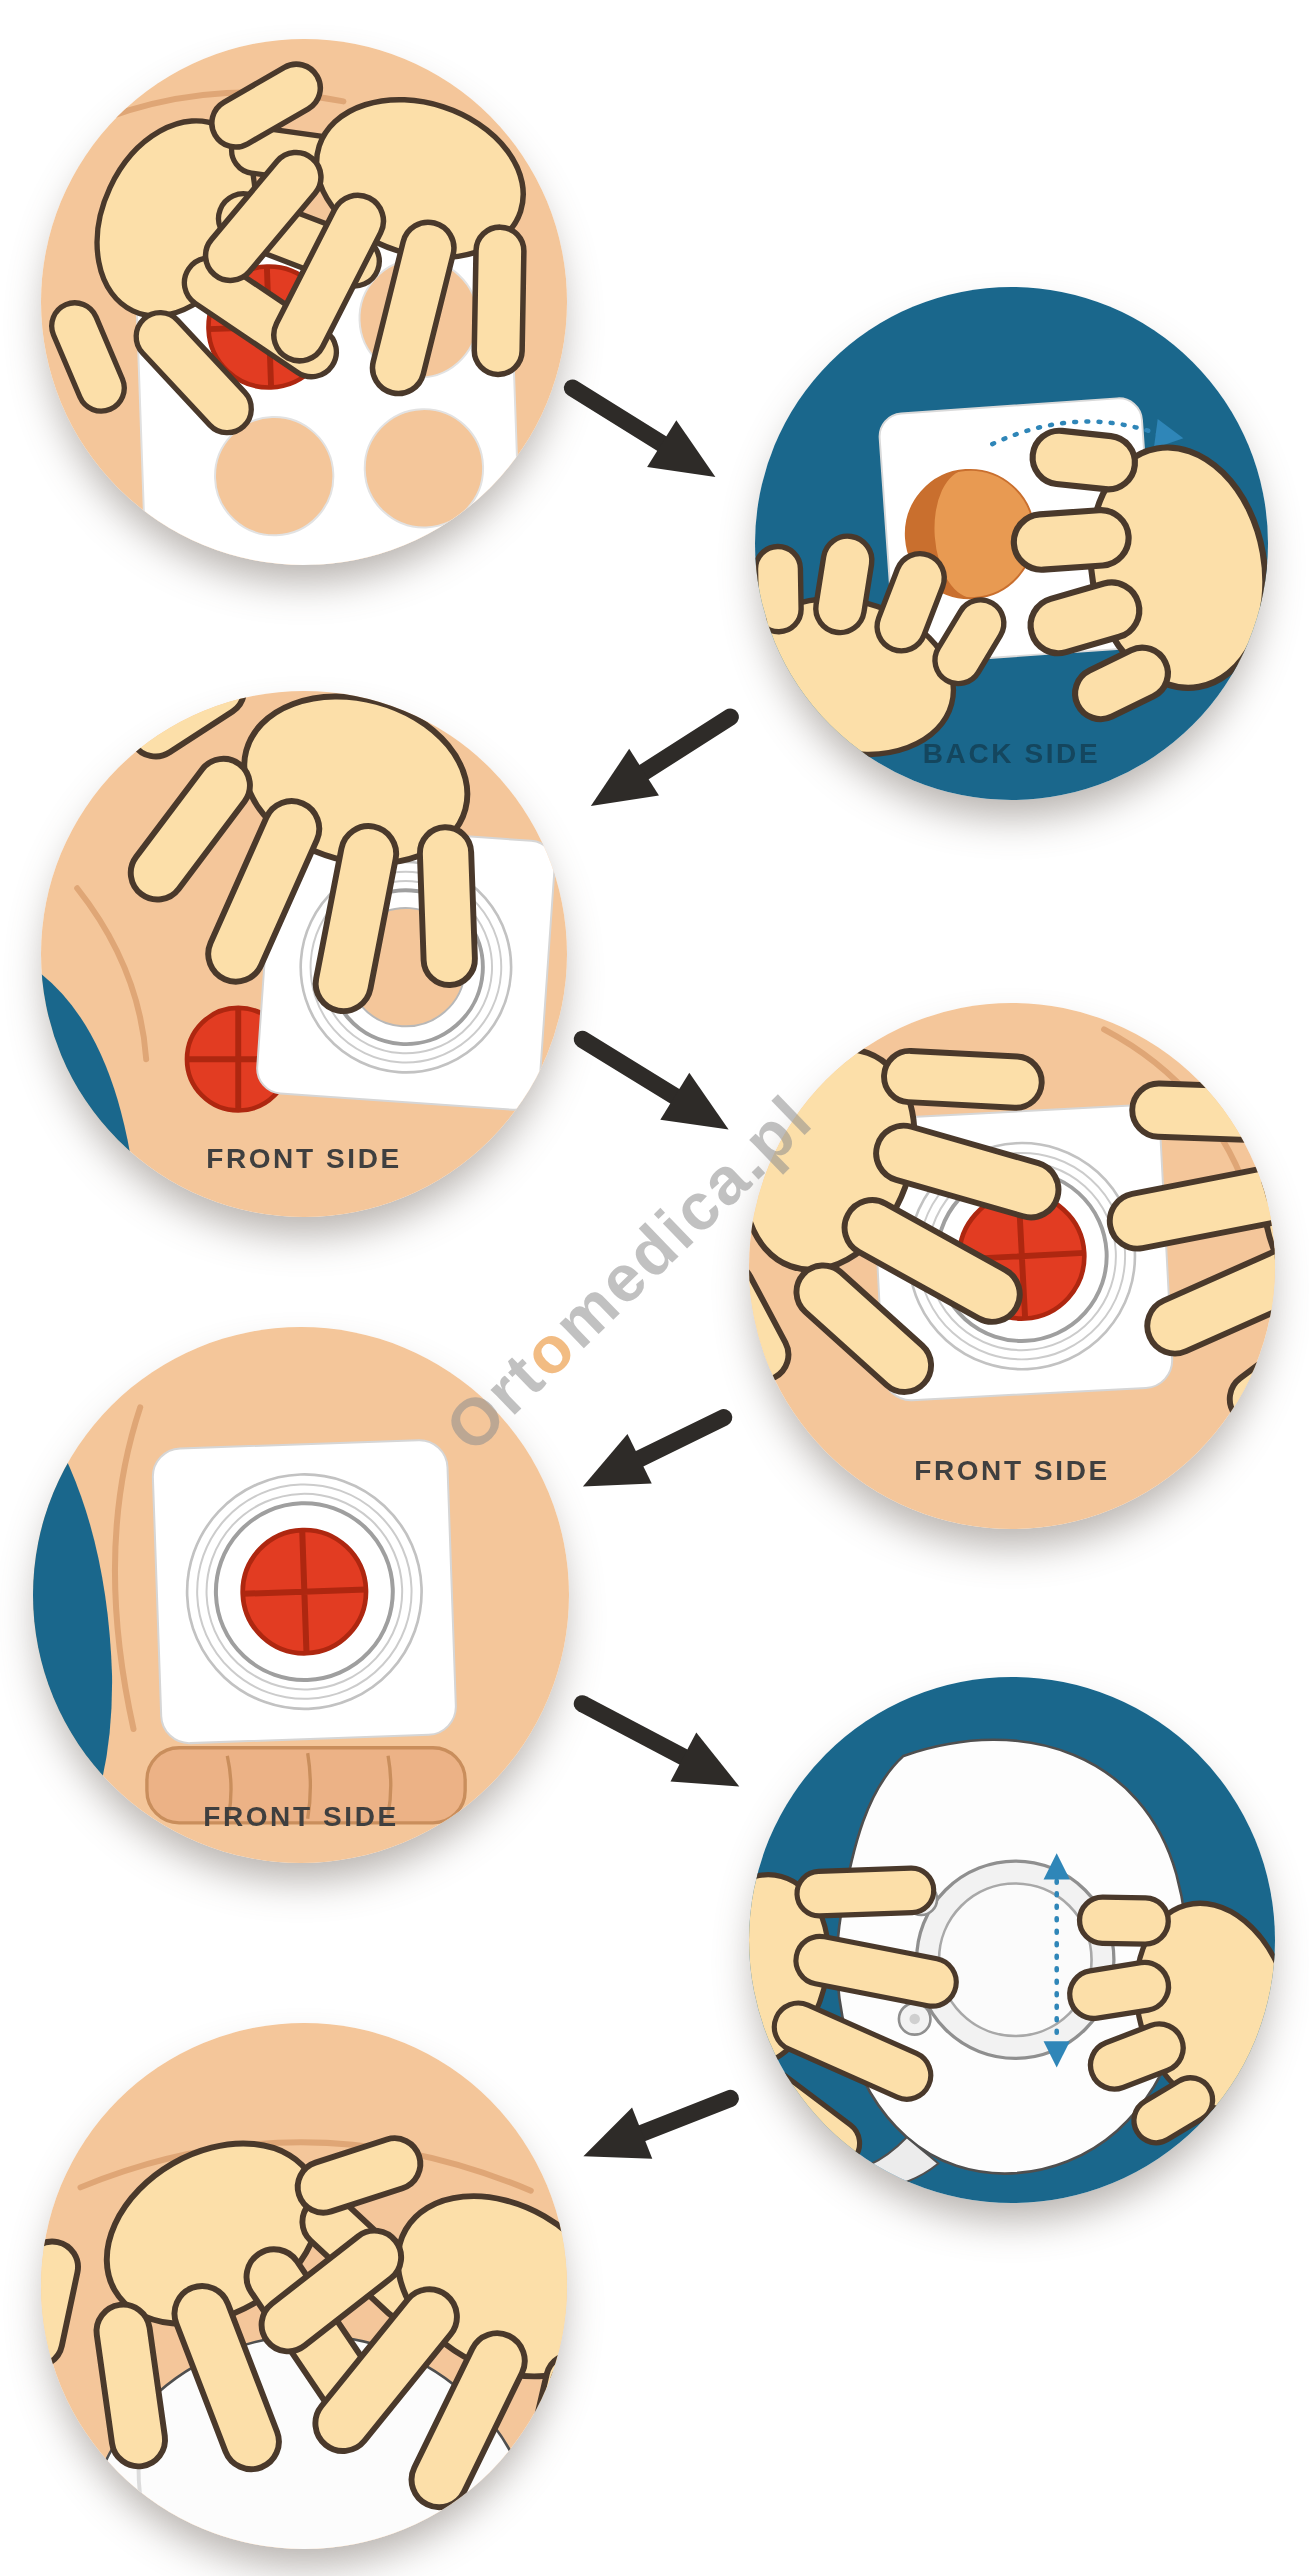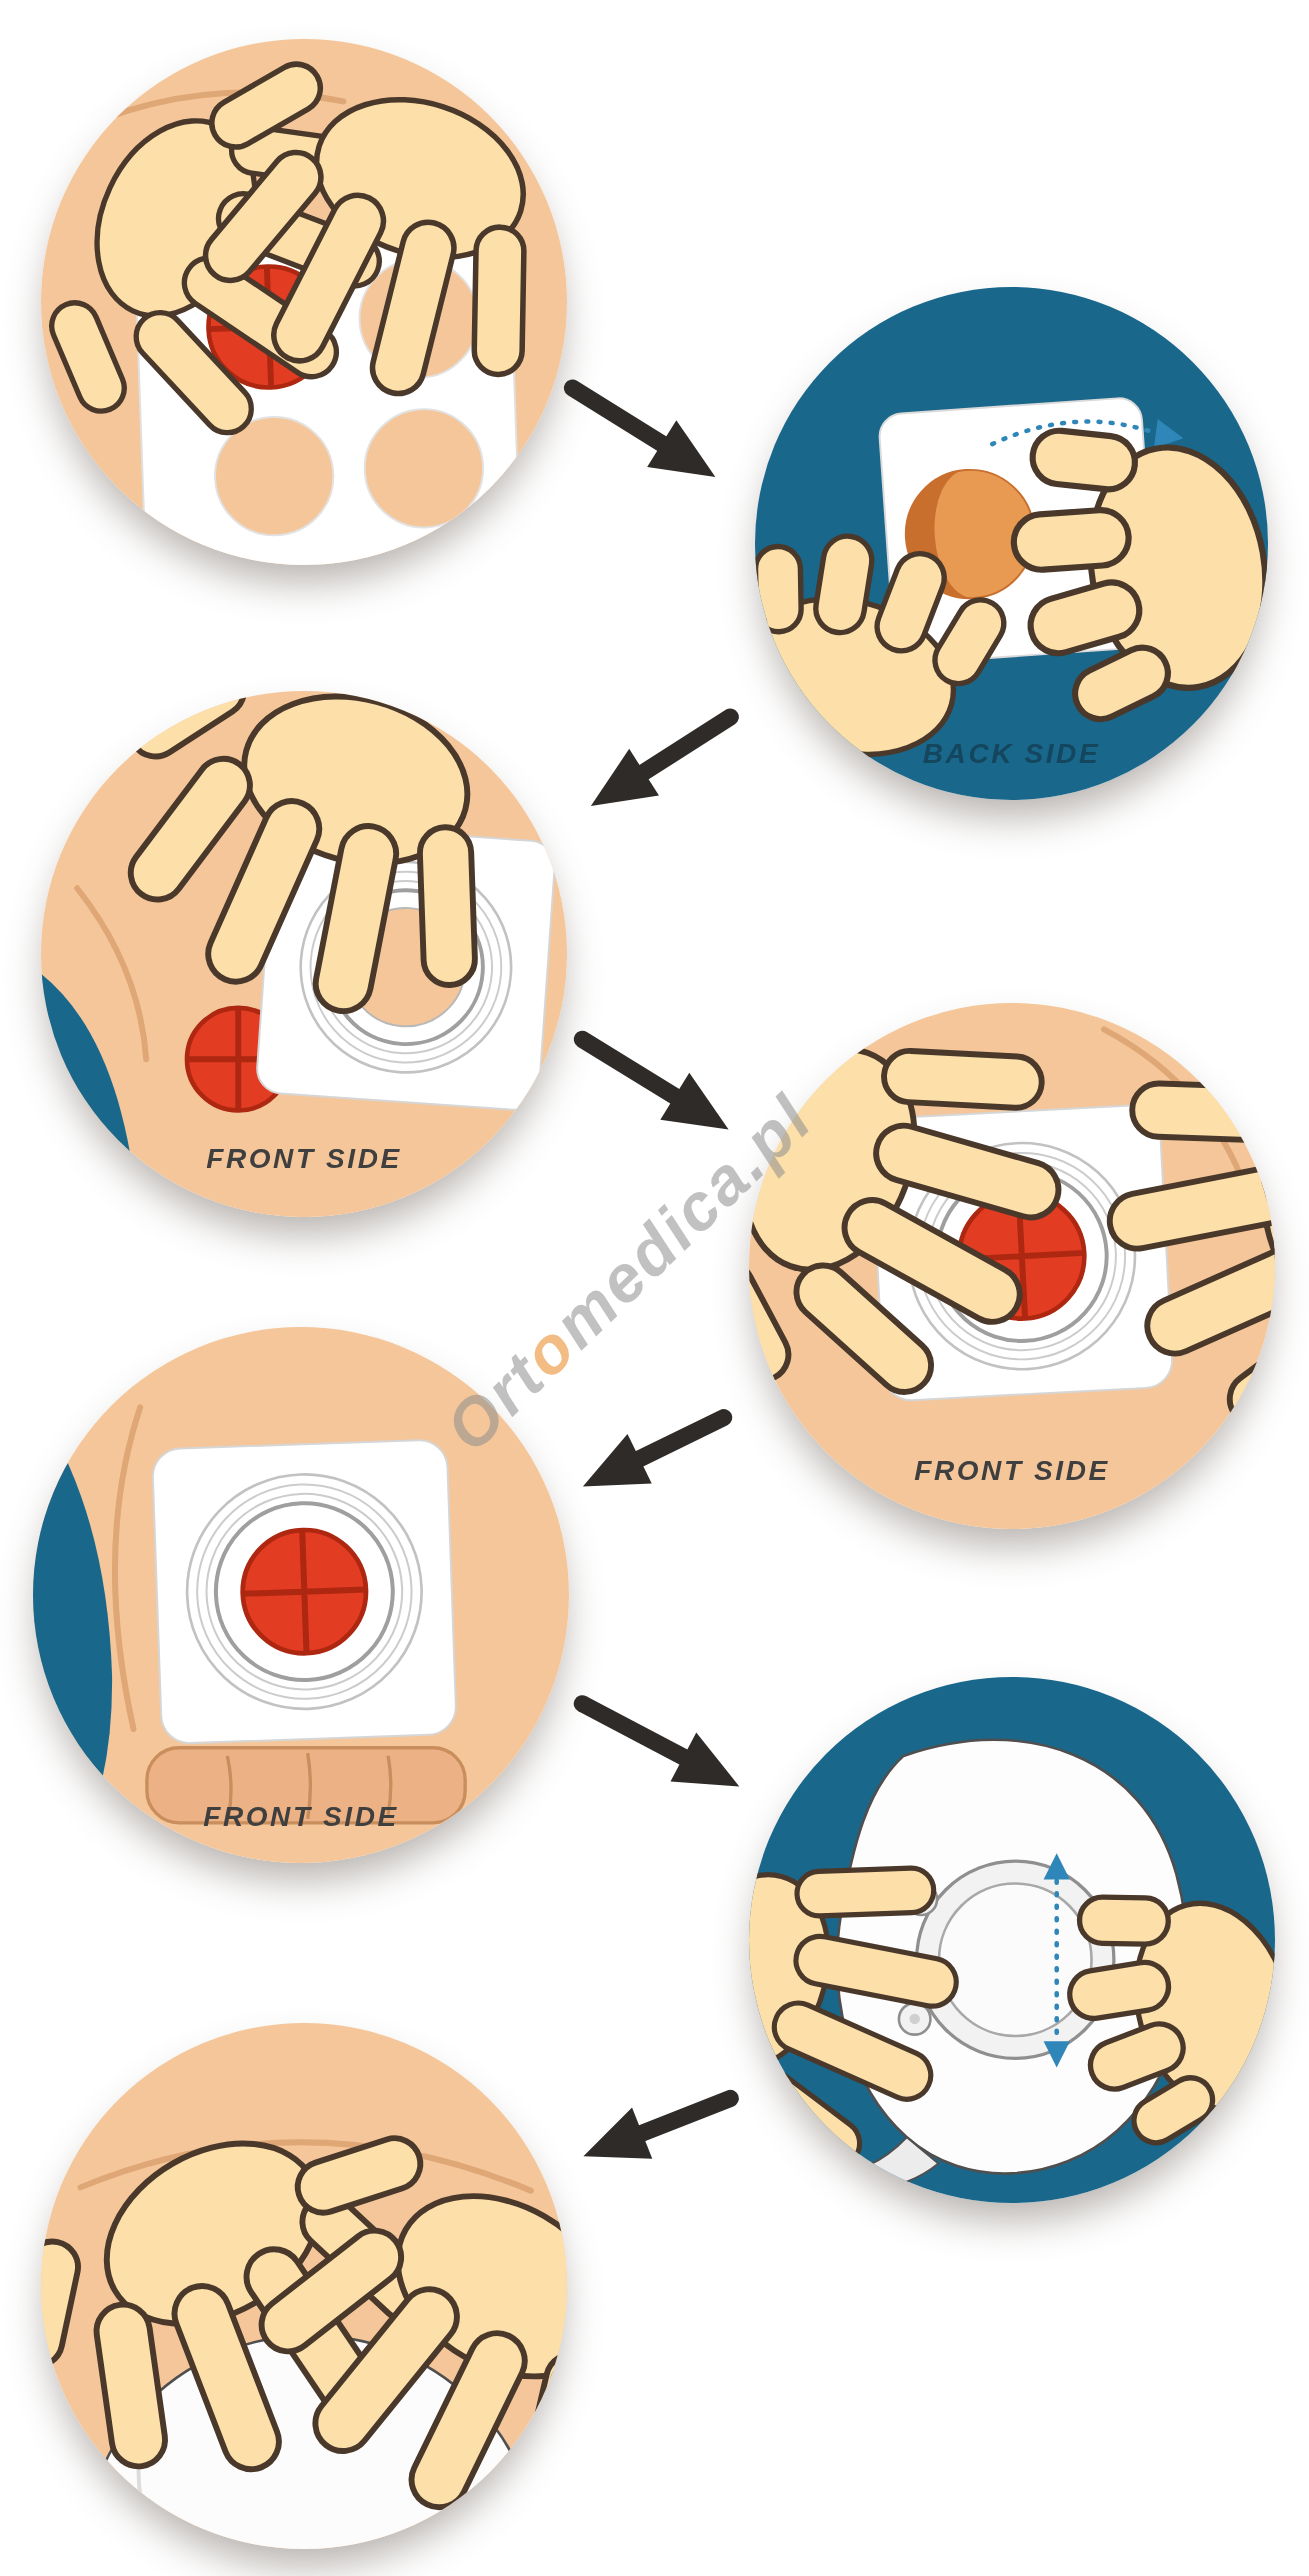--- a/index.html
+++ b/index.html
@@ -19,21 +19,20 @@
     --watermark-gray:#8f8f8f;
     --watermark-orange:#e8861f;
   }
   html,body{margin:0;padding:0;background:#fff;}
   .canvas{
     position:relative;
     width:1310px;height:2576px;
     background:#ffffff;
     overflow:hidden;
     font-family:"Liberation Sans", sans-serif;
-    font-style:italic;
   }
   .step-circle{
     position:absolute;
     border-radius:50%;
     overflow:hidden;
     box-shadow:0 22.4px 39px -5.3px rgba(95,85,75,.45);
   }
   .step-circle svg.art{display:block;width:100%;height:100%;}
   .side-label{
     position:absolute;left:0;right:0;bottom:42px;

